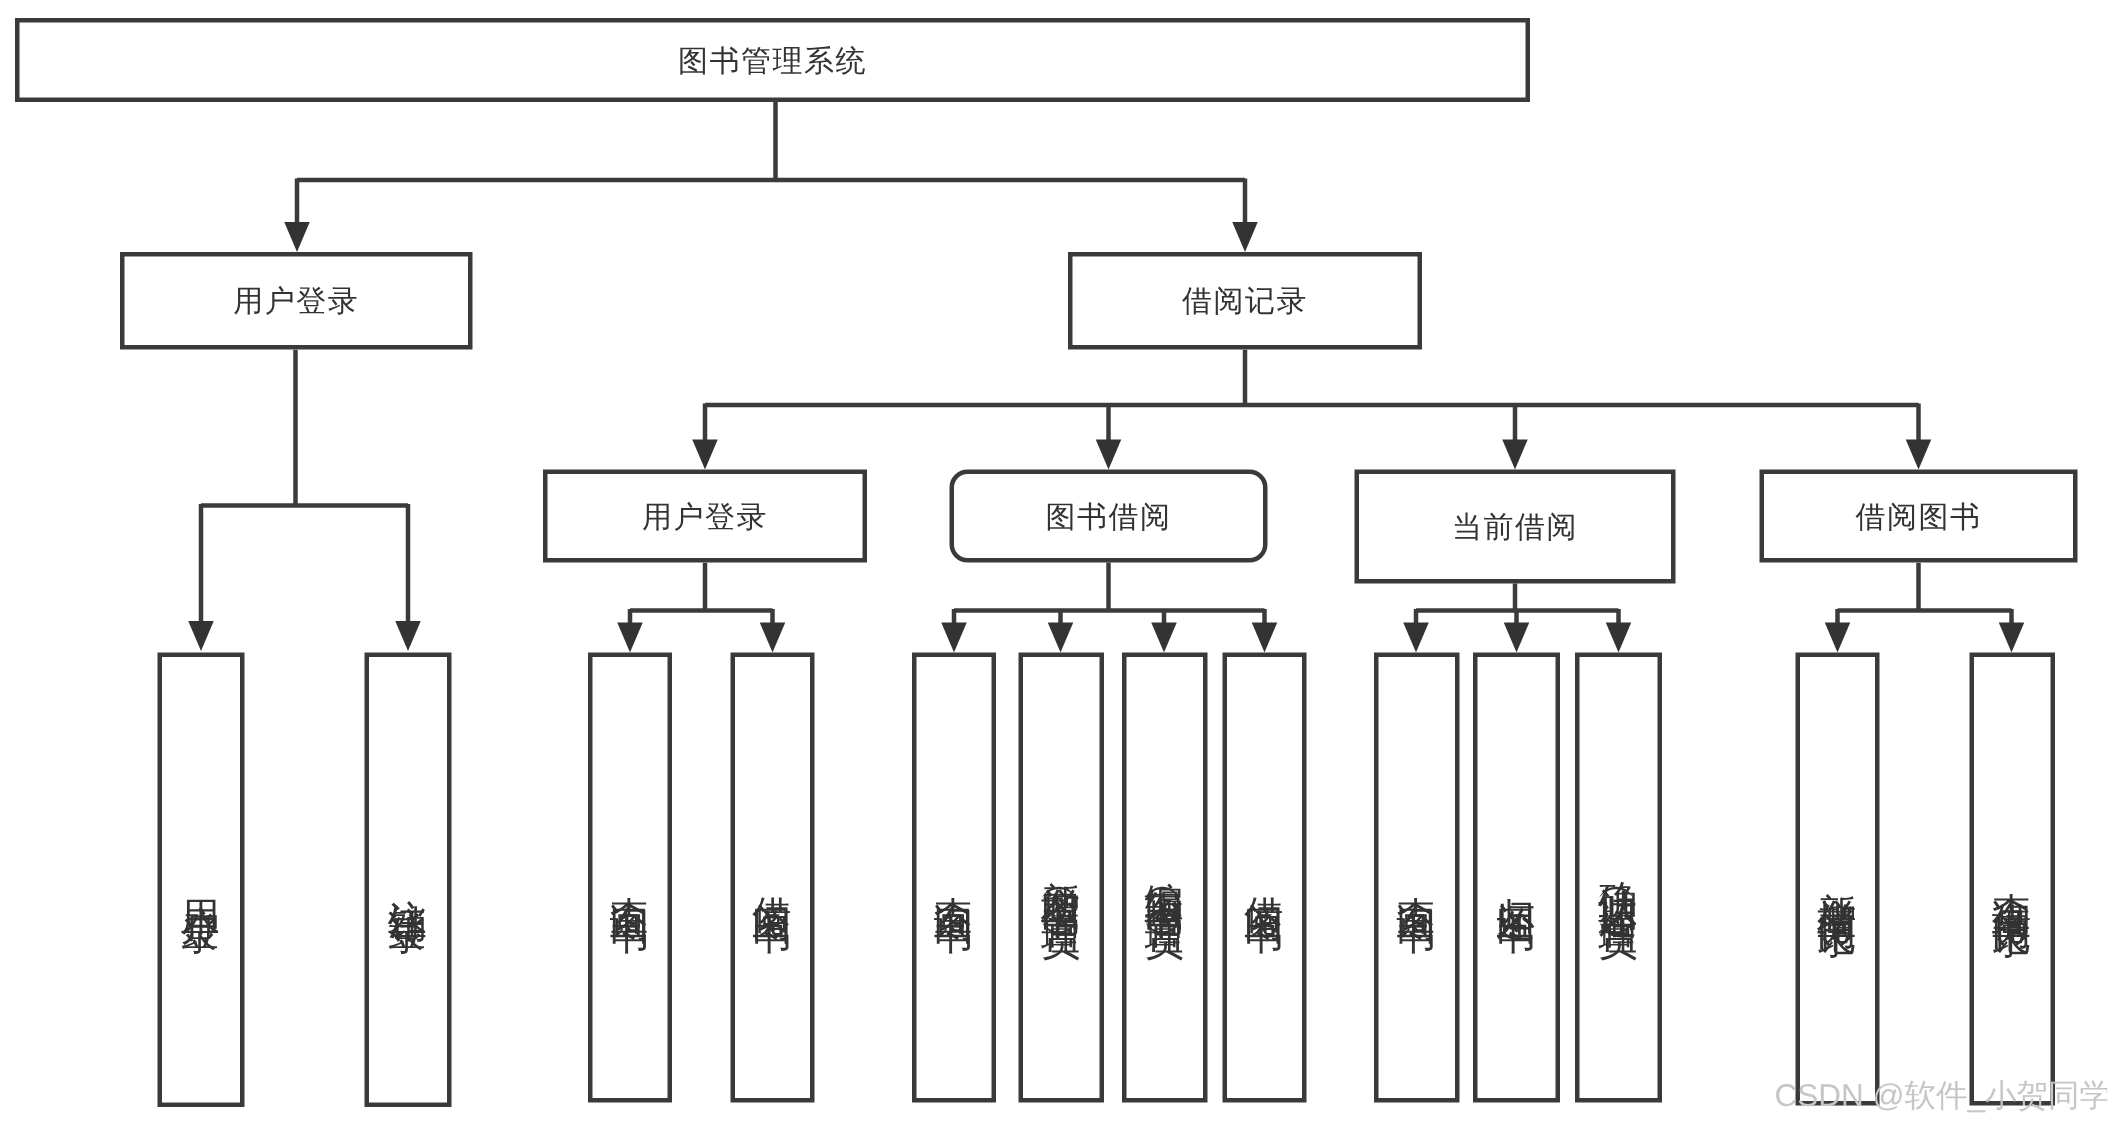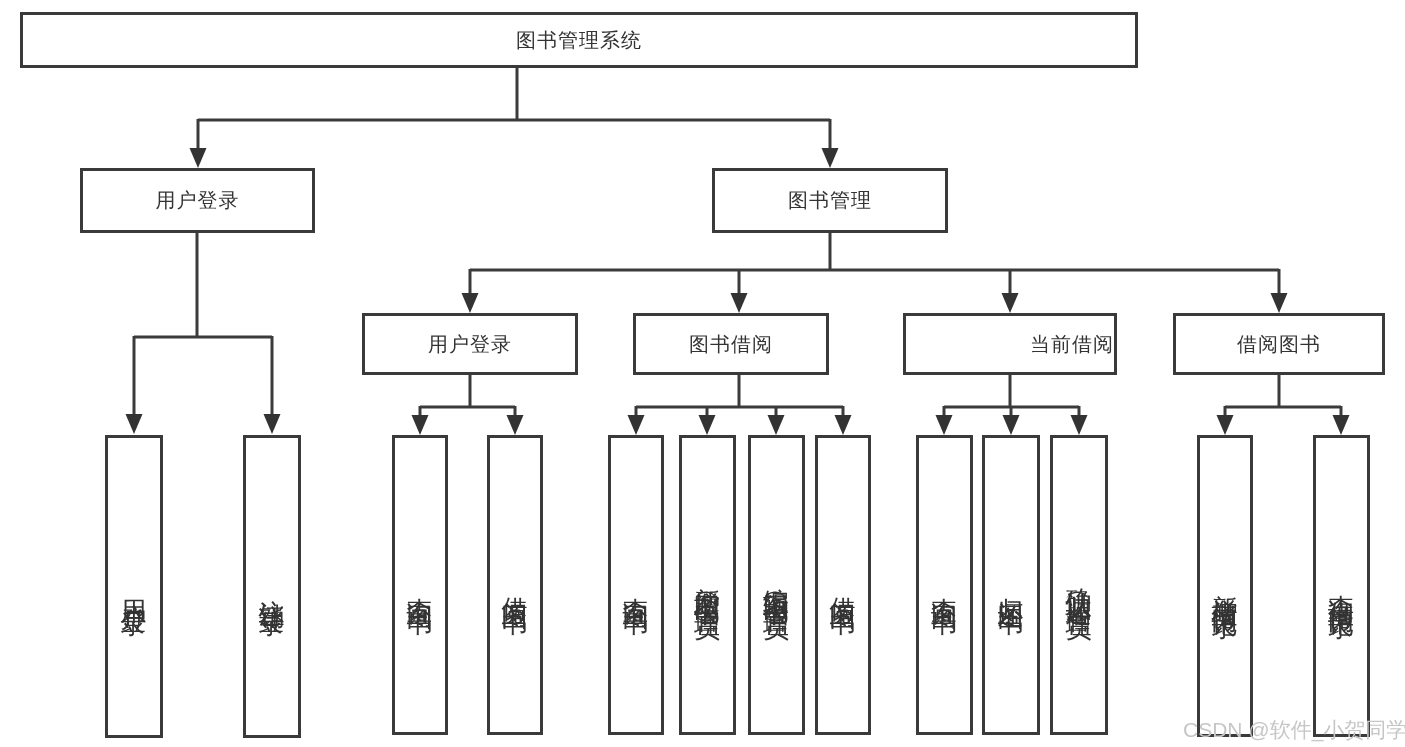--- a/index.html
+++ b/index.html
@@ -131,38 +131,38 @@
     <g>
       <path d="M1279,375 V407"></path>
       <path d="M1225,407 H1341"></path>
       <path d="M1225,406 V419"></path>
       <polygon points="1216.5,415 1233.5,415 1225,435"></polygon>
       <path d="M1341,406 V419"></path>
       <polygon points="1332.5,415 1349.5,415 1341,435"></polygon>
     </g>
   </svg>
 
-  <div class="node" style="left:20px; top:12px; width:1118px; height:56px;">
+  <div class="node" style="left:10px; top:12px; width:1010px; height:56px;">
     <span class="hlabel">图书管理系统</span>
   </div>
 
   <div class="node" style="left:80px; top:168px; width:235px; height:65px;">
     <span class="hlabel">用户登录</span>
   </div>
   <div class="node" style="left:712px; top:168px; width:236px; height:65px;">
-    <span class="hlabel">图书管理</span>
+    <span class="hlabel">借阅记录</span>
   </div>
 
   <div class="node" style="left:362px; top:313px; width:216px; height:62px;">
     <span class="hlabel">用户登录</span>
   </div>
-  <div class="node" style="left:633px; top:313px; width:196px; height:62px;">
+  <div class="node" style="left:633px; top:313px; width:212px; height:62px;border-radius:12px;">
     <span class="hlabel">图书借阅</span>
   </div>
-  <div class="node" style="left:903px; top:313px; width:214px; height:62px;justify-content:flex-end;">
+  <div class="node" style="left:903px; top:313px; width:214px; height:76px;">
     <span class="hlabel">当前借阅</span>
   </div>
   <div class="node" style="left:1173px; top:313px; width:212px; height:62px;">
     <span class="hlabel">借阅图书</span>
   </div>
 
   <div class="node" style="left:105px; top:435px; width:58px; height:303px;">
     <span class="vlabel">用户登录</span>
   </div>
   <div class="node" style="left:243px; top:435px; width:58px; height:303px;">

